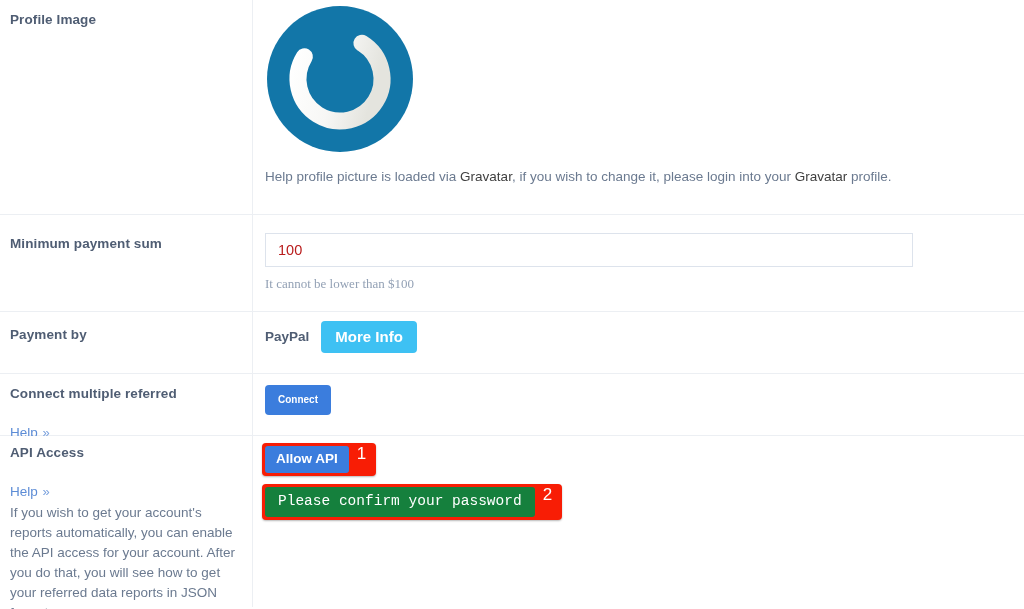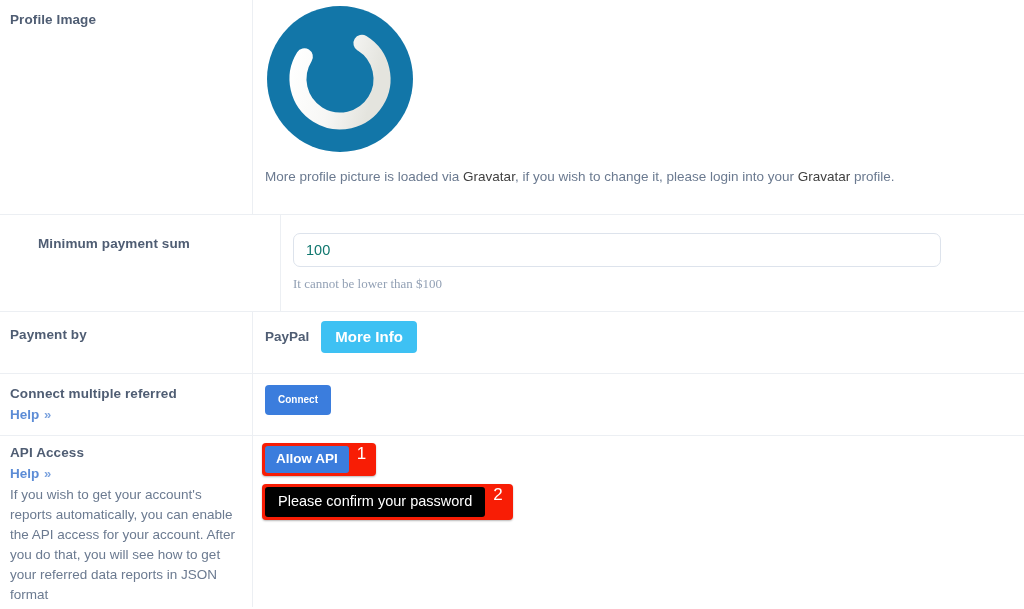--- a/index.html
+++ b/index.html
@@ -40,27 +40,26 @@
   }
   .label-title {
     font-size: 13.5px;
     font-weight: bold;
     color: #4f5d73;
     letter-spacing: .1px;
     line-height: 18px;
   }
   .help-link {
     display: inline-block;
-    margin-top: 3px;
+    margin-top: 21px;
     font-size: 13.5px;
     color: #5c8cd6;
     line-height: 18px;
     text-decoration: none;
     cursor: pointer;
-    font-weight: bold;
   }
   .help-link .chev {
     font-size: 13px;
     color: #7ba2de;
     padding-left: 1px;
   }
   .label-desc {
     margin-top: 2px;
     font-size: 13.5px;
     color: #6b7a90;
@@ -87,34 +86,34 @@
     white-space: nowrap;
   }
   .avatar-caption a {
     color: #404040;
     text-decoration: none;
     cursor: pointer;
     text-align: right;
   }
 
   
-  .row-min { height: 97px; padding-left: 28px; }
+  .row-min { height: 97px; }
   .row-min .row-label { padding-top: 20px; }
   .row-min .row-body { padding-top: 18px; }
   .text-input {
     display: block;
     width: 648px;
     height: 34px;
     padding: 6px 12px;
     font-family: "Liberation Sans", sans-serif;
     font-size: 14.5px;
-    color: #0f766e;
+    color: #b91c1c;
     background: #fff;
     border: 1px solid #dde3ec;
-    border-radius: 7px;
+    border-radius: 0;
     outline: none;
   }
   .input-hint {
     margin-top: 8px;
     font-size: 13px;
     color: #93a1b5;
     line-height: 17px;
     font-family: Liberation Serif, serif;
   }
 
@@ -167,26 +166,27 @@
   .row-api .row-body { padding-top: 8px; }
   .btn-api {
     background: #3b7ddd;
     font-size: 13.5px;
     font-weight: bold;
     border-radius: 3px;
     padding: 5px 11px 6px;
     line-height: 16px;
   }
   .btn-confirm {
-    background: #000000;
+    background: #15803d;
     font-size: 14.5px;
     border-radius: 3px;
     padding: 5px 13px 7px;
     line-height: 18px;
     font-weight: normal;
+    font-family: Liberation Mono, monospace;
   }
 
   
   .anno {
     position: absolute;
     background: #f81d05;
     border-radius: 4px;
     box-shadow: 0 1px 2px rgba(0,0,0,.28);
     display: flex;
     align-items: center;
@@ -225,21 +225,21 @@
               <stop offset="55%" stop-color="#f7f7f5"></stop>
               <stop offset="100%" stop-color="#e4e4de"></stop>
             </linearGradient>
           </defs>
           <circle cx="74" cy="74" r="73" fill="#1276a8"></circle>
           <path d="M74 32 a42 42 0 1 0 0 84 a42 42 0 0 0 0 -84" fill="none" stroke="url(#gw)" stroke-width="17" stroke-linecap="round" stroke-dasharray="198 66" transform="rotate(-58 74 74)"></path>
           <path d="M74 36 L74 78" fill="none" stroke="url(#gw)" stroke-width="17" stroke-linecap="round"></path>
         </svg>
       </div>
       <div class="avatar-caption">
-        <span>More profile picture is loaded via </span><a>Gravatar</a><span>, if you wish to change it, please login into your </span><a>Gravatar</a><span> profile.</span>
+        <span>Help profile picture is loaded via </span><a>Gravatar</a><span>, if you wish to change it, please login into your </span><a>Gravatar</a><span> profile.</span>
       </div>
     </div>
   </div>
 
   <div class="row row-min">
     <div class="row-label">
       <div class="label-title">Minimum payment sum</div>
     </div>
     <div class="row-body">
       <input class="text-input" type="text" value="100" style="">

